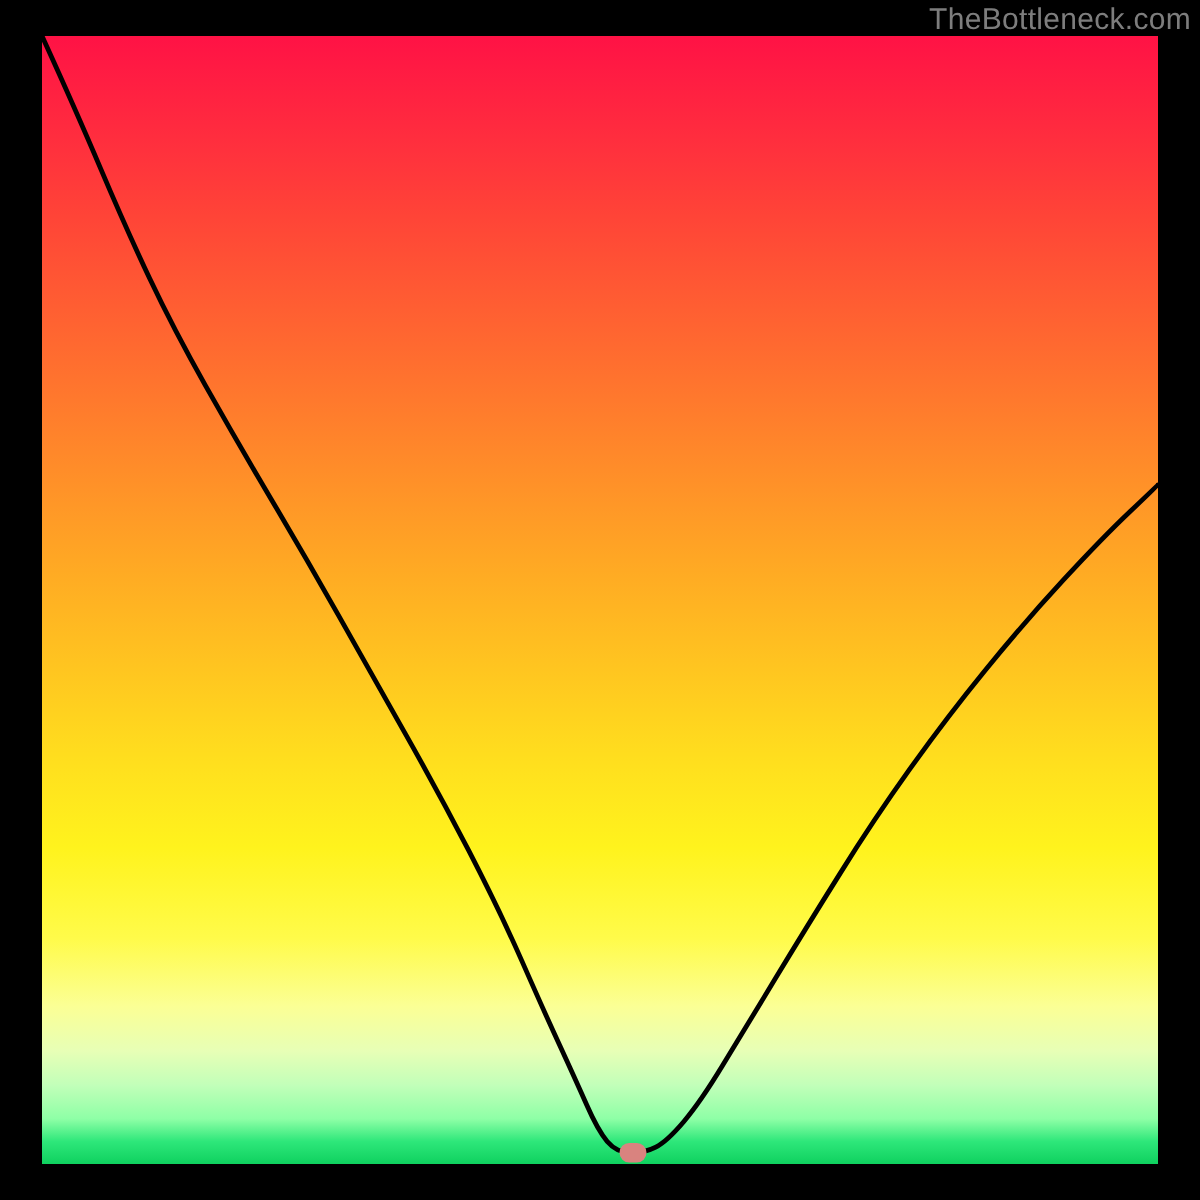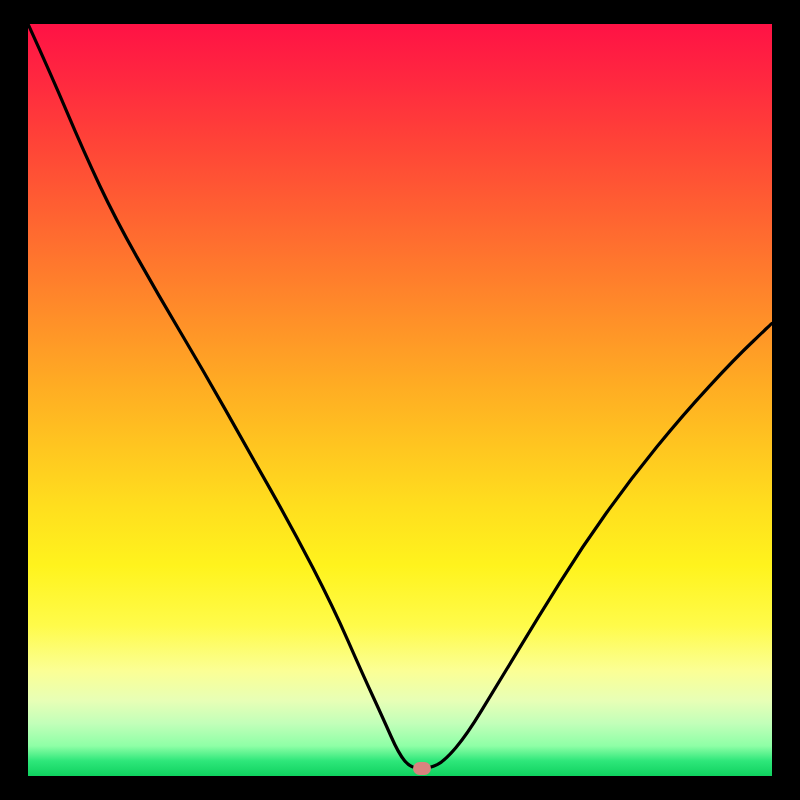--- a/index.html
+++ b/index.html
@@ -69,20 +69,21 @@
     height: 13px;
     border-radius: 7px;
     background: #d9837f;
     
   }
 </style>
 </head>
 <body>
 
 <div class="frame">
+  <div class="watermark">TheBottleneck.com</div>
 
   <div class="plot">
     <svg class="curve" viewBox="0 0 744 752" preserveAspectRatio="none">
       <path id="curve-path" fill="none" stroke="#000" stroke-width="3.2" stroke-linejoin="round" stroke-linecap="round" d="M 0.0 0.0 Q 22.3 48.9 39.1 88.4 Q 55.8 127.8 71.8 161.7 Q 87.8 195.5 109.0 233.1 Q 130.2 270.7 152.5 308.3 Q 174.8 345.9 197.2 385.4 Q 219.5 424.9 241.8 464.4 Q 264.1 503.8 284.6 543.3 Q 305.0 582.8 319.9 616.6 Q 334.8 650.5 345.2 673.0 Q 355.6 695.6 363.1 712.5 Q 370.5 729.4 376.8 737.0 Q 383.2 744.5 392.5 744.5 Q 401.8 744.5 409.2 740.7 Q 416.6 737.0 427.8 723.8 Q 439.0 710.6 453.8 686.2 Q 468.7 661.8 489.2 627.9 Q 509.6 594.1 532.0 558.4 Q 554.3 522.6 578.5 488.8 Q 602.6 455.0 628.7 423.0 Q 654.7 391.0 680.8 362.8 Q 706.8 334.6 725.4 317.0 T 744.0 299.3"></path>
     </svg>
     <div class="marker" id="marker" style="width: 18px; height: 13px; left: 385.32px; top: 737.98px; background: rgb(217, 131, 127);"></div>
   </div>
 </div>
 
 </body></html>

